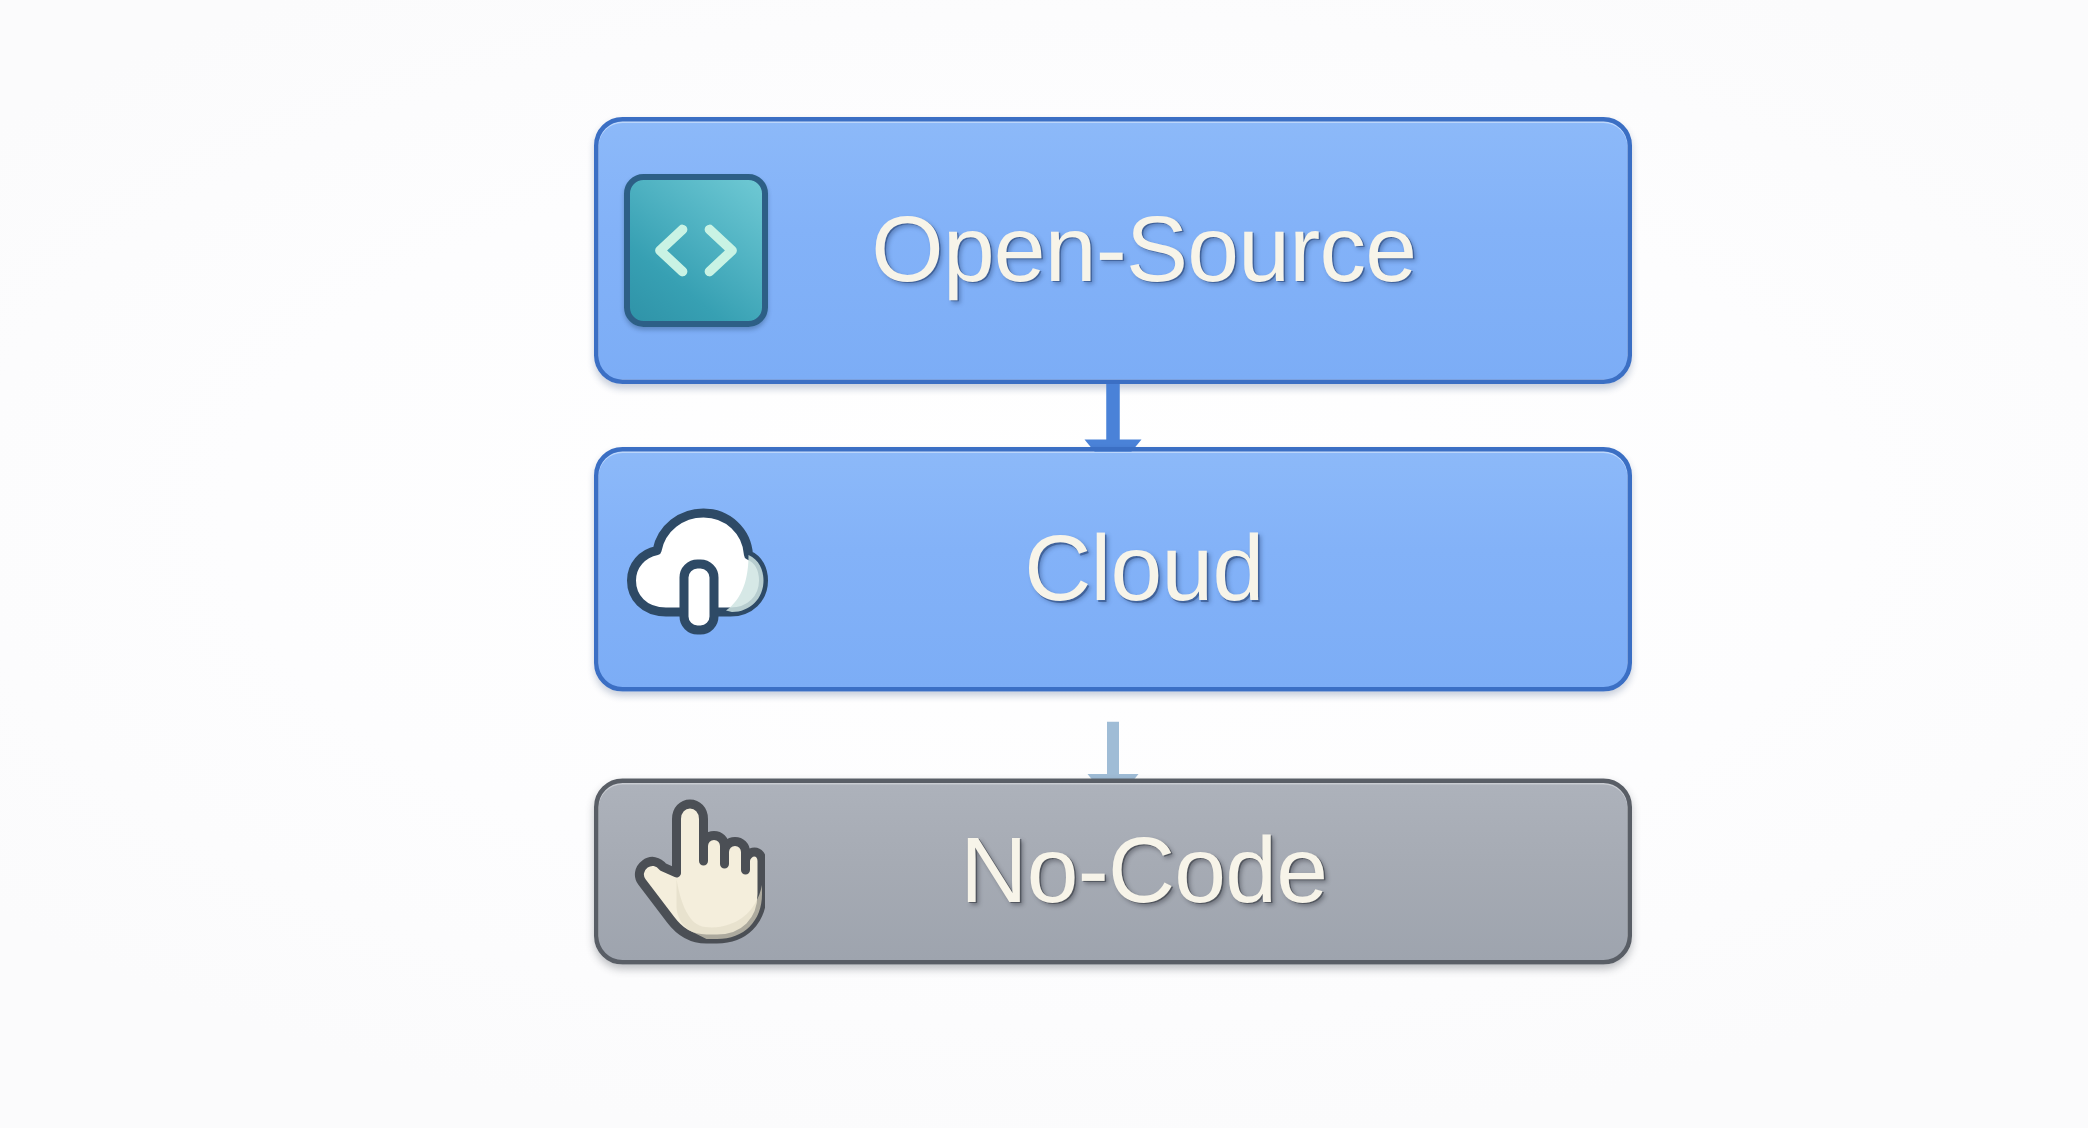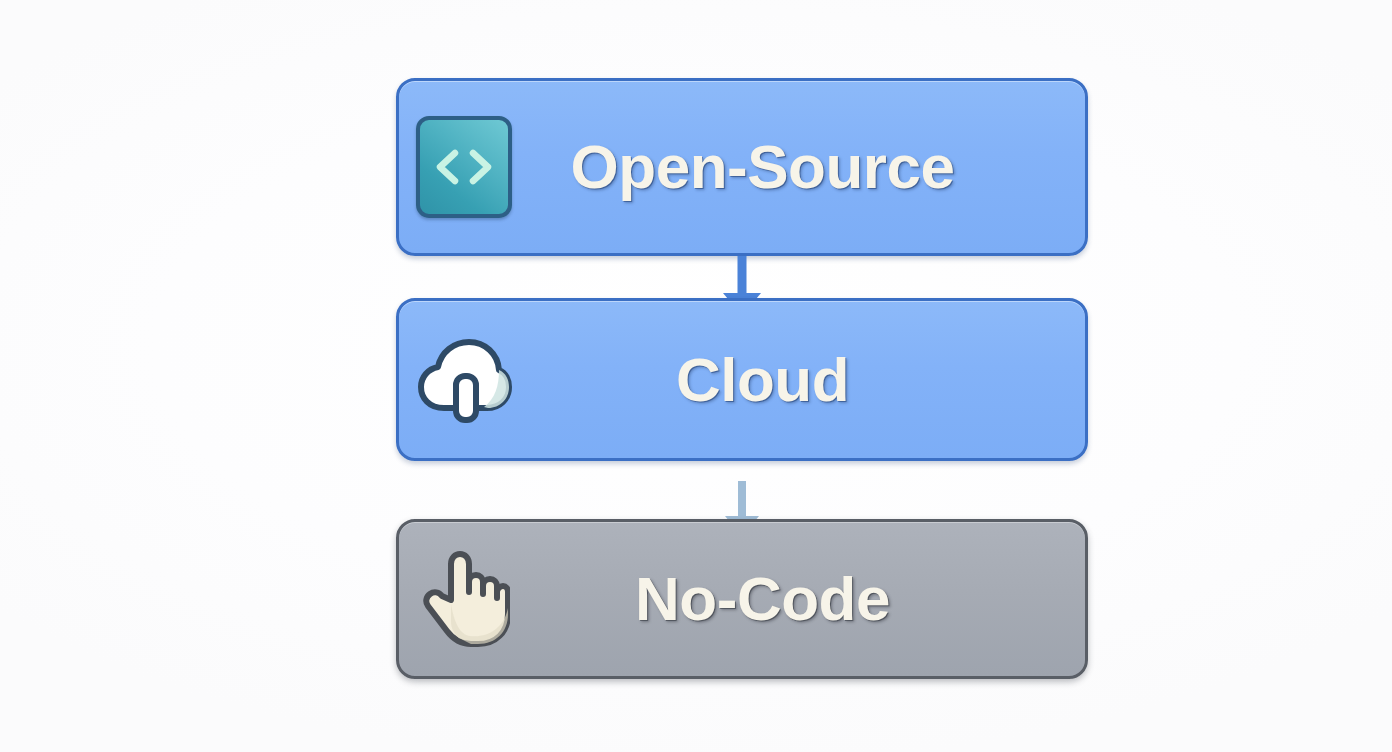--- a/index.html
+++ b/index.html
@@ -51,36 +51,36 @@
   .node-gray {
     background: linear-gradient(180deg, #adb2bb 0%, #a6abb4 45%, #9ea4ae 100%);
     border: 3px solid #595e66;
     box-shadow:
       0 3px 6px rgba(40, 45, 55, 0.30),
       0 1px 0 rgba(255,255,255,0.34) inset;
   }
 
   .node-opensource { height: 178px; }
   .node-cloud      { height: 163px; margin-top: 42px; }
-  .node-nocode     { height: 160px; margin-top: 58px; }
+  .node-nocode     { height: 124px; margin-top: 58px; }
 
   .node-icon {
     width: 130px;
     flex: 0 0 130px;
     display: flex;
     align-items: center;
     justify-content: center;
   }
 
   .node-label {
     flex: 1 1 auto;
     text-align: center;
     padding-right: 89px;
     color: #f7f4e9;
-    font-weight: 700;
+    font-weight: 400;
     font-size: 62px;
     line-height: 1;
     letter-spacing: -0.5px;
     white-space: nowrap;
   }
   .node-blue .node-label {
     text-shadow:
       1px 1px 0 rgba(40, 70, 120, 0.55),
       2px 2px 3px rgba(35, 60, 105, 0.40);
   }

